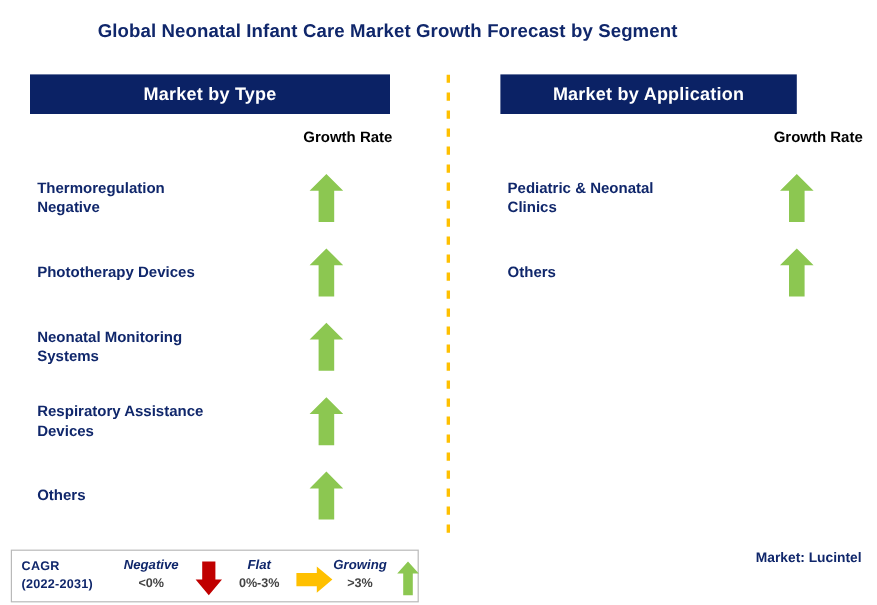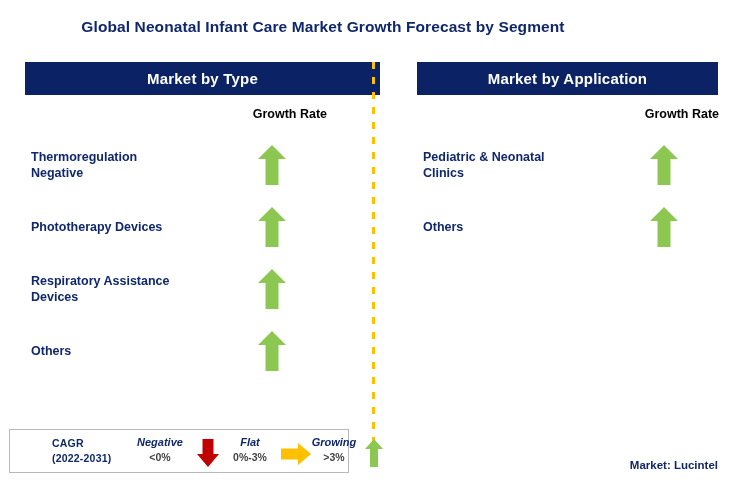--- a/index.html
+++ b/index.html
@@ -33,22 +33,22 @@
     font-weight: bold;
     color: #10276b;
     letter-spacing: 0.1px;
   }
 
   
   .panel {
     position: absolute;
     top: 62px;
   }
-  .panel-left  { left: 25px;  width: 355px; }
-  .panel-right { left: 417px; width: 301px; }
+  .panel-left  { left: 25px;  width: 300px; }
+  .panel-right { left: 417px; width: 247px; }
 
   .panel-header {
     height: 33px;
     background: #0b2265;
     color: #ffffff;
     font-size: 15px;
     font-weight: bold;
     display: flex;
     align-items: center;
     justify-content: center;
@@ -105,27 +105,26 @@
     left: 372px;
     top: 62px;
     width: 3px;
     height: 385px;
   }
 
   
   .legend-box {
     position: absolute;
     left: 9px;
-    top: 429px;
+    top: 458px;
     width: 340px;
     height: 44px;
     border: 1.5px solid #b9b9b9;
     background: #ffffff;
     box-sizing: border-box;
-    padding-left: 34px;
   }
   .legend-inner {
     position: relative;
     width: 100%;
     height: 100%;
   }
   .legend-cagr {
     position: absolute;
     left: 8px;
     top: 6px;
@@ -200,20 +199,29 @@
 
       <div class="seg-row">
         <div class="seg-label">Phototherapy Devices</div>
         <span class="seg-arrow">
           <svg viewBox="0 0 30 42" width="30" height="42" aria-hidden="true">
             <path d="M15 1 L29 15 L21.5 15 L21.5 41 L8.5 41 L8.5 15 L1 15 Z" fill="#8CC751"></path>
           </svg>
         </span>
       </div>
 
+      <div class="seg-row">
+        <div class="seg-label">Neonatal Monitoring
+Systems</div>
+        <span class="seg-arrow">
+          <svg viewBox="0 0 30 42" width="30" height="42" aria-hidden="true">
+            <path d="M15 1 L29 15 L21.5 15 L21.5 41 L8.5 41 L8.5 15 L1 15 Z" fill="#8CC751"></path>
+          </svg>
+        </span>
+      </div>
 
       <div class="seg-row">
         <div class="seg-label">Respiratory Assistance
 Devices</div>
         <span class="seg-arrow">
           <svg viewBox="0 0 30 42" width="30" height="42" aria-hidden="true">
             <path d="M15 1 L29 15 L21.5 15 L21.5 41 L8.5 41 L8.5 15 L1 15 Z" fill="#8CC751"></path>
           </svg>
         </span>
       </div>

